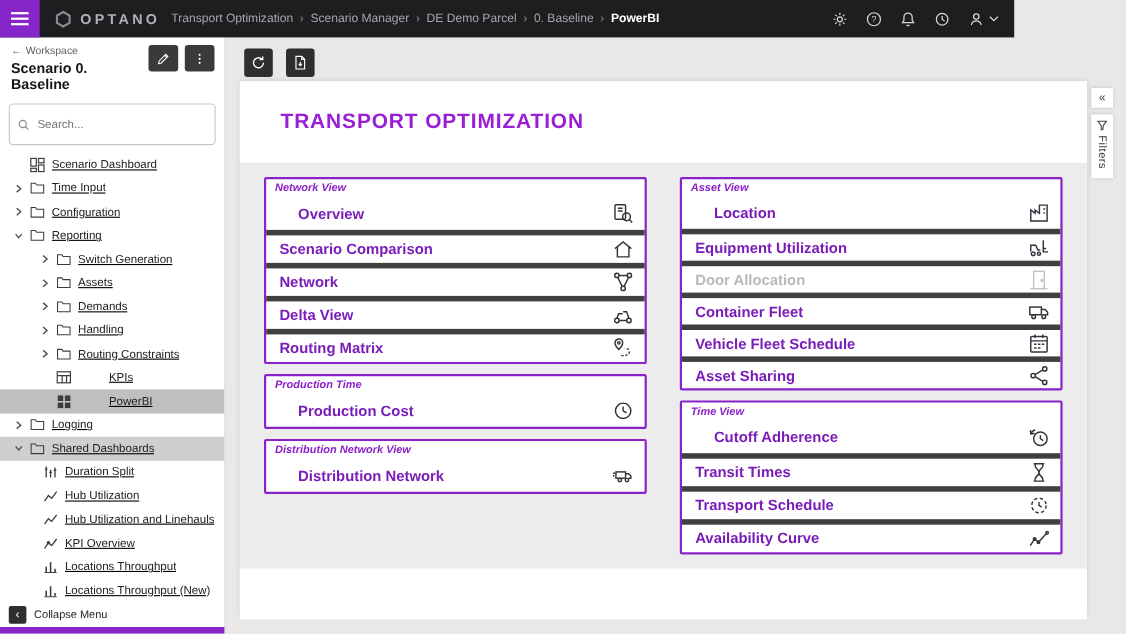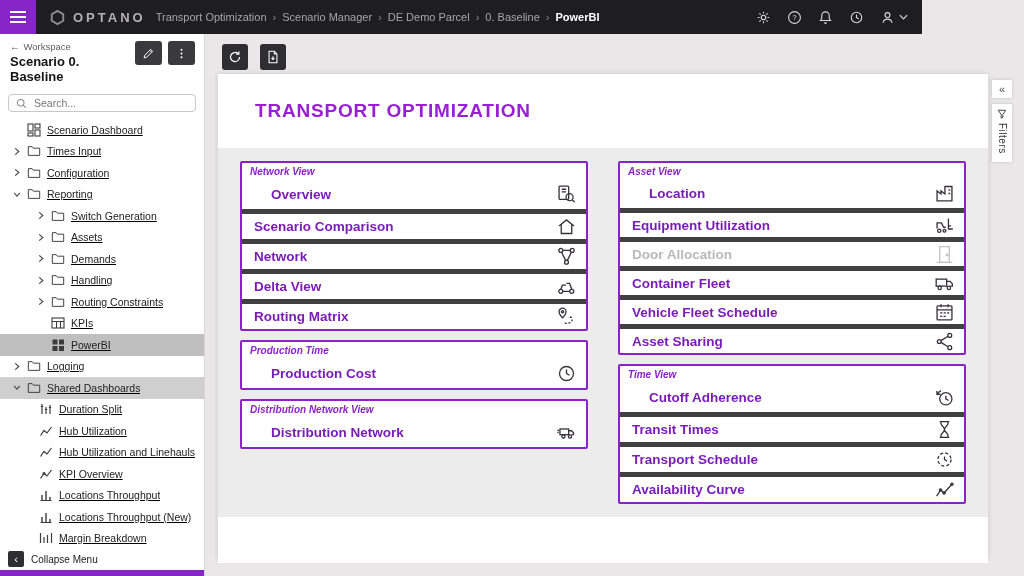--- a/index.html
+++ b/index.html
@@ -25,35 +25,35 @@
   
   .sidebar { position:fixed; top:34px; left:0; width:205px; height:542px; background:#fff;
     border-right:1px solid #d6d6d6; display:flex; flex-direction:column; z-index:10; }
   .sb-head { display:flex; justify-content:space-between; align-items:flex-start; padding:7px 9px 3px 10px; }
   .workspace { font-size:9.5px; color:#5d5d5d; cursor:pointer; display:flex; gap:4px; align-items:center; }
   .scen-title { font-size:13px; font-weight:bold; color:#151515; margin-top:2px; }
   .sb-head-btns { display:flex; gap:6px; }
   .icon-btn-dark { width:27px; height:24px; background:#3a3a3c; border:none; border-radius:3px;
     color:#fff; display:flex; align-items:center; justify-content:center; cursor:pointer; padding:0; }
   .icon-btn-dark svg { width:13px; height:13px; }
-  .search-wrap { margin:7px 8px 4px 8px; border:1px solid #c7c7c7; border-radius:4px; height:18px;
+  .search-wrap { margin:7px 8px 4px 8px; border:1px solid #c7c7c7; border-radius:4px; height:38px;
     display:flex; align-items:center; padding:0 7px; gap:5px; background:#fff; }
   .search-wrap svg { width:11px; height:11px; flex:none; }
   .search-wrap input { border:none; outline:none; font-size:10.5px; flex:1; color:#333; min-width:0;
     font-family:"Liberation Sans", sans-serif; background:transparent; }
   .tree { flex:1; overflow:hidden; padding-top:3px;text-decoration:underline; }
   .trow { height:21.5px; display:flex; align-items:center; font-size:10.5px; color:#212121; cursor:pointer; }
   .trow .chev { width:15px; height:14px; display:flex; align-items:center; justify-content:center; color:#4c4c4c; flex:none; }
   .trow .chev svg { width:8px; height:9px; }
   .trow .ti { width:15px; height:15px; margin:0 6px 0 2px; color:#3c3c3c; flex:none; display:flex; align-items:center; justify-content:center; }
   .trow .ti svg { width:14px; height:14px; }
   .tlabel { white-space:nowrap; overflow:hidden; text-overflow:ellipsis; }
   .d0 { padding-left:9px; }
   .d1 { padding-left:33px; }
-  .dk { padding-left:48px; }
+  .dk { padding-left:48px;gap:28px; }
   .ds { padding-left:36px; }
   .sel { background:#bfbfbf; }
   .hl  { background:#cfcfcf; }
   .collapse-bar { height:22px; display:flex; align-items:center; gap:7px; padding-left:8px;
     font-size:10px; color:#222; cursor:pointer; flex:none; }
   .collapse-sq { width:16px; height:16px; background:#2f2f31; color:#fff; border-radius:2px;
     display:flex; align-items:center; justify-content:center; font-size:11px; line-height:1; }
   .sb-strip { height:6px; background:#8626c8; flex:none; }
 
   
@@ -220,21 +220,21 @@
       <span class="chev">
           <svg viewBox="0 0 8 10" fill="none" stroke="currentColor" stroke-width="1.4">
             <path d="M2 1.5L6 5 2 8.5"></path>
           </svg>
         </span>
       <span class="ti">
           <svg viewBox="0 0 16 14" fill="none" stroke="currentColor" stroke-width="1.1">
             <path d="M1.5 2h4.4l1.4 1.8h7.2V12h-13z"></path>
           </svg>
         </span>
-      <span class="tlabel">Times Input</span>
+      <span class="tlabel">Time Input</span>
     </div>
     <div class="trow d0">
       <span class="chev">
           <svg viewBox="0 0 8 10" fill="none" stroke="currentColor" stroke-width="1.4">
             <path d="M2 1.5L6 5 2 8.5"></path>
           </svg>
         </span>
       <span class="ti">
           <svg viewBox="0 0 16 14" fill="none" stroke="currentColor" stroke-width="1.1">
             <path d="M1.5 2h4.4l1.4 1.8h7.2V12h-13z"></path>

